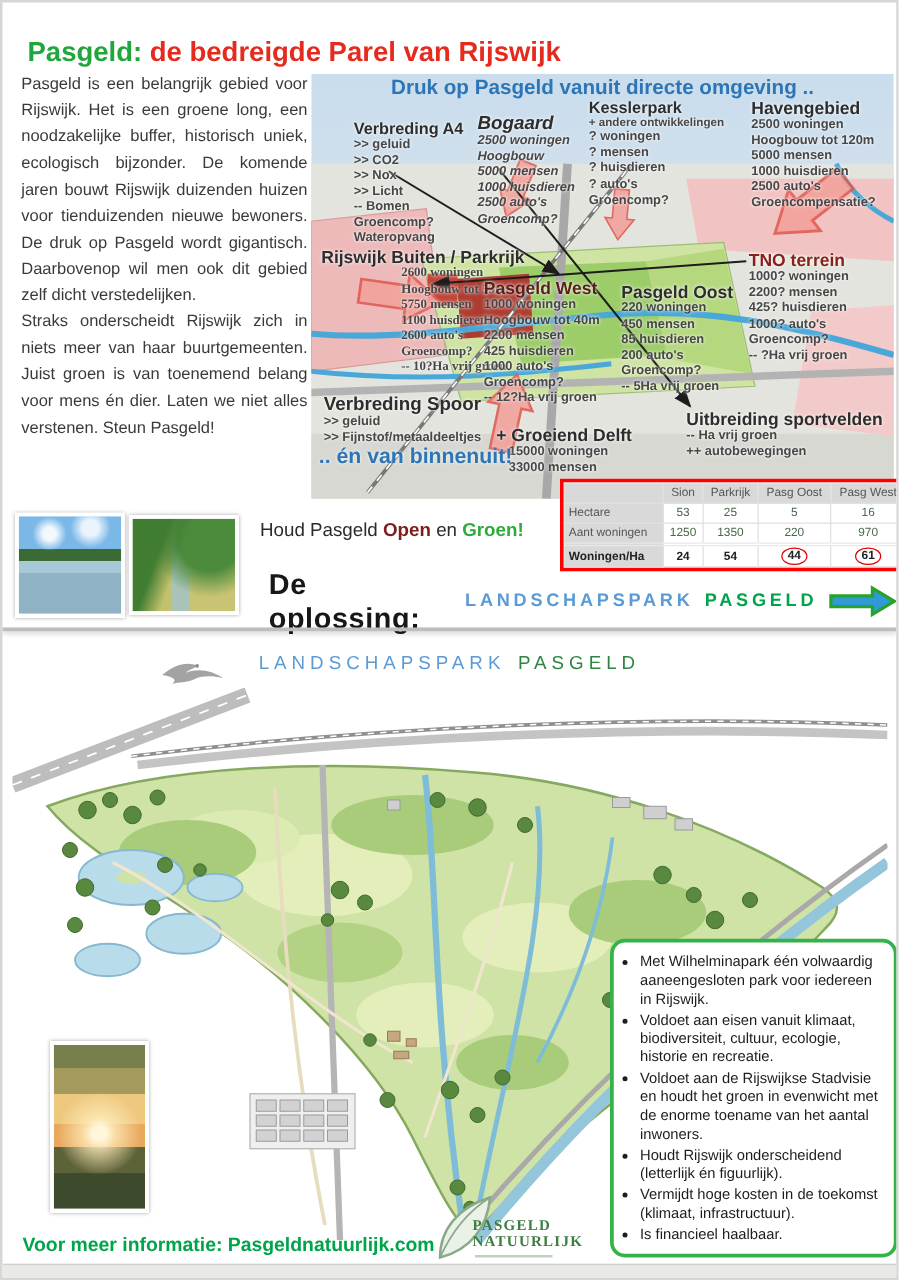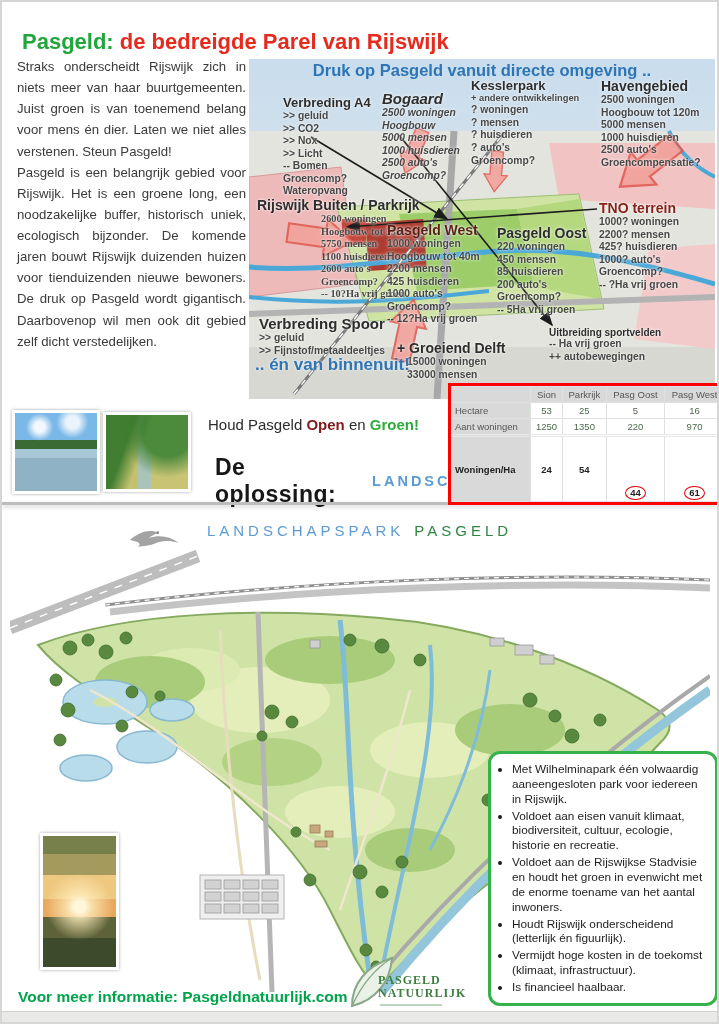--- a/index.html
+++ b/index.html
@@ -43,33 +43,33 @@
   .blk-haven{left:352px;top:19px;}
   .blk-rb{left:8px;top:138px;}
   .blk-rb .bl{margin-left:64px;font-family:Liberation Serif, serif;}
   .blk-pwest{left:138px;top:163px;}
   .blk-poost{left:248px;top:166px;}
   .blk-tno{left:350px;top:141px;}
   .blk-spoor{left:10px;top:256px;}
   .blk-delft{left:148px;top:281px;}
   .blk-delft .bt{font-size:14px;}
   .blk-sport{left:300px;top:268px;}
-  .blk-sport .bt{font-size:10px;}
+  .blk-sport .bt{font-size:14px;}
   .inside-note{position:absolute;left:6px;top:296px;font-size:17px;font-weight:700;color:#2e75b6;
     text-shadow:0 0 3px rgba(255,255,255,.9);white-space:nowrap;}
 
   .table-wrap{position:absolute;left:446px;top:381px;width:280px;z-index:3;
     border:3px solid #ff0000;background:#fff;box-sizing:border-box;}
   .dtable{border-collapse:collapse;width:100%;font-size:9.5px;color:#4a6a4a;}
   .dtable th,.dtable td{border:1px solid #e0e0e0;padding:1px 3px;height:13px;}
   .dtable th{background:#d9d9d9;color:#555;font-weight:400;text-align:center;}
   .dtable td.lbl{background:#d9d9d9;color:#555;text-align:left;width:72px;}
   .dtable td.val{text-align:center;}
   .dtable tr.last td{font-weight:700;color:#222;border-top:3px double #e8e8e8;}
-  .circled{display:inline-block;border:1.6px solid #e00000;border-radius:50%;padding:0 4px;line-height:1.3;margin-top:48px;}
+  .circled{display:inline-block;border:1.6px solid #e00000;border-radius:50%;padding:0 4px;line-height:1.3;}
 
   .solution{position:absolute;left:213px;top:452px;display:flex;align-items:center;gap:9px;}
   .sol-label{font-size:23px;font-weight:800;color:#171717;letter-spacing:.5px;}
   .sol-blue{font-size:14.5px;font-weight:700;letter-spacing:3px;color:#5b9bd5;}
   .sol-green{font-size:14.5px;font-weight:700;letter-spacing:3px;color:#00a44a;}
 
   .divider{position:absolute;left:0;top:500px;width:100%;height:3px;background:#bdbdbd;
     box-shadow:0 2px 4px rgba(0,0,0,.18);z-index:2;}
 
   
@@ -97,22 +97,22 @@
     border-top:1px solid #cfcfcd;z-index:3;}
 </style>
 </head>
 <body>
 
 <div class="page">
 
   <h1 class="title"><span class="t-green">Pasgeld:</span><span class="t-red"> de bedreigde Parel van Rijswijk</span></h1>
 
   <div class="intro">
+    <p>Pasgeld is een belangrijk gebied voor Rijswijk. Het is een groene long, een noodzakelijke buffer, historisch uniek, ecologisch bijzonder. De komende jaren bouwt Rijswijk duizenden huizen voor tienduizenden nieuwe bewoners. De druk op Pasgeld wordt gigantisch. Daarbovenop wil men ook dit gebied zelf dicht verstedelijken.</p>
     <p>Straks onderscheidt Rijswijk zich in niets meer van haar buurtgemeenten. Juist groen is van toenemend belang voor mens én dier. Laten we niet alles verstenen. Steun Pasgeld!</p>
-    <p>Pasgeld is een belangrijk gebied voor Rijswijk. Het is een groene long, een noodzakelijke buffer, historisch uniek, ecologisch bijzonder. De komende jaren bouwt Rijswijk duizenden huizen voor tienduizenden nieuwe bewoners. De druk op Pasgeld wordt gigantisch. Daarbovenop wil men ook dit gebied zelf dicht verstedelijken.</p>
   </div>
 
   <div class="mapbox">
     <svg width="466" height="340" viewBox="0 0 466 340">
       <defs>
         <linearGradient id="sky" x1="0" y1="0" x2="0" y2="1">
           <stop offset="0" stop-color="#c9ddee"></stop>
             <stop offset="1" stop-color="#e6e6e2"></stop>
         </linearGradient>
         <marker id="ah" markerWidth="9" markerHeight="8" refX="8" refY="3.5" orient="auto">

